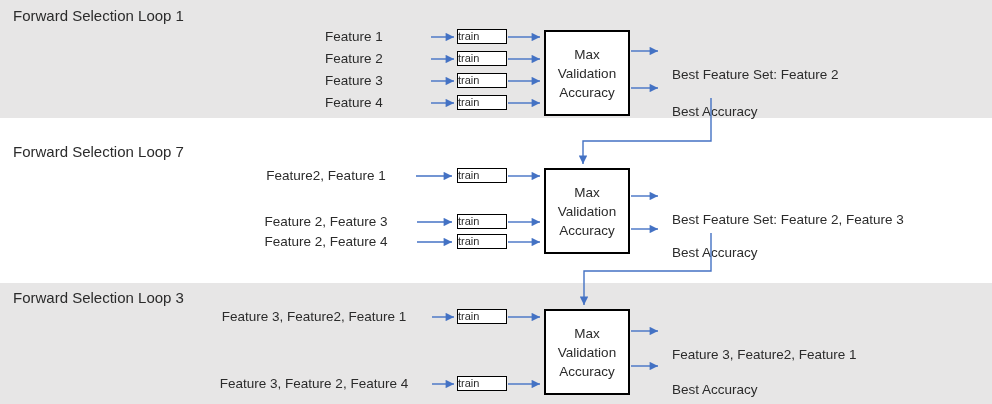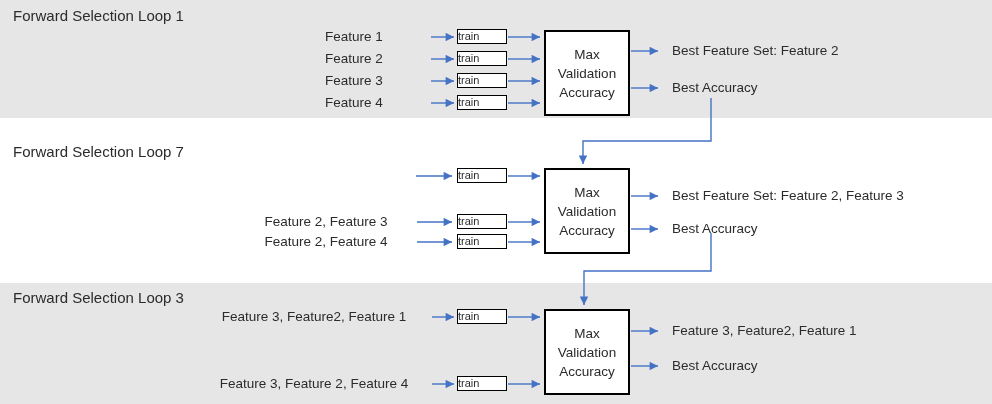--- a/index.html
+++ b/index.html
@@ -2,21 +2,21 @@
 <html><head>
 <meta charset="utf-8">
 <style>
   html,body{margin:0;padding:0;background:#ffffff;}
   .stage{position:relative;width:992px;height:404px;overflow:hidden;
          font-family:Liberation Sans, sans-serif;color:#2b2b2b;background:#ffffff;}
   .band{position:absolute;left:0;width:992px;background:#e7e6e6;}
   .band.white{background:#ffffff;}
   .title{position:absolute;font-size:15px;line-height:18px;white-space:nowrap;}
   .lbl{position:absolute;font-size:13.5px;line-height:18px;text-align:center;white-space:nowrap;}
-  .out{position:absolute;font-size:13.5px;line-height:18px;white-space:nowrap;}
+  .out{position:absolute;font-size:13.5px;line-height:18px;white-space:nowrap;margin-top:24px;}
   .train{position:absolute;left:457px;width:50px;height:15px;background:#fff;
          border:1.5px solid #000;box-sizing:border-box;display:flex;align-items:center;
          justify-content:flex-start;font-size:11px;line-height:11px;}
   .maxbox{position:absolute;left:544px;width:86px;height:86px;background:#fff;
           border:2px solid #000;box-sizing:border-box;display:flex;flex-direction:column;
           align-items:center;justify-content:center;font-size:13.5px;line-height:19px;text-align:center;}
   svg.overlay{position:absolute;left:0;top:0;pointer-events:none;}
   .arrow{stroke:#4472c4;stroke-width:1.4;fill:none;}
 </style>
 </head>
@@ -30,20 +30,21 @@
 
   <div class="title" style="left:13px;top:7px">Forward Selection Loop 1</div>
   <div class="title" style="left:13px;top:143px">Forward Selection Loop 7</div>
   <div class="title" style="left:13px;top:289px">Forward Selection Loop 3</div>
 
   <div class="lbl" style="left:280px;top:28px;width:148px">Feature 1</div>
   <div class="lbl" style="left:280px;top:50px;width:148px">Feature 2</div>
   <div class="lbl" style="left:280px;top:72px;width:148px">Feature 3</div>
   <div class="lbl" style="left:280px;top:94px;width:148px">Feature 4</div>
 
+  <div class="lbl" style="left:240px;top:167px;width:172px">Feature2, Feature 1</div>
   <div class="lbl" style="left:240px;top:213px;width:172px">Feature 2, Feature 3</div>
   <div class="lbl" style="left:240px;top:233px;width:172px">Feature 2, Feature 4</div>
 
   <div class="lbl" style="left:200px;top:308px;width:228px">Feature 3, Feature2, Feature 1</div>
   <div class="lbl" style="left:200px;top:375px;width:228px">Feature 3, Feature 2, Feature 4</div>
 
   <div class="train" style="top:29px">
       <span>train</span>
     </div>
   <div class="train" style="top:51px">

